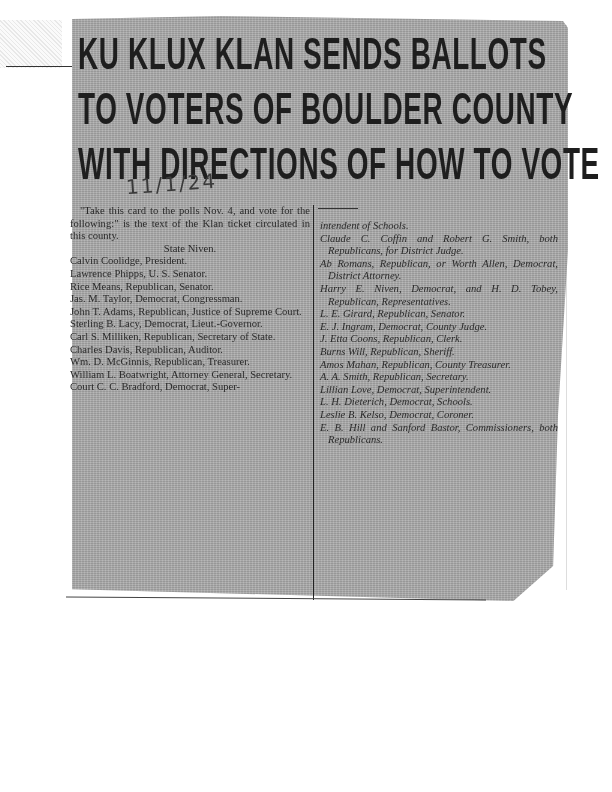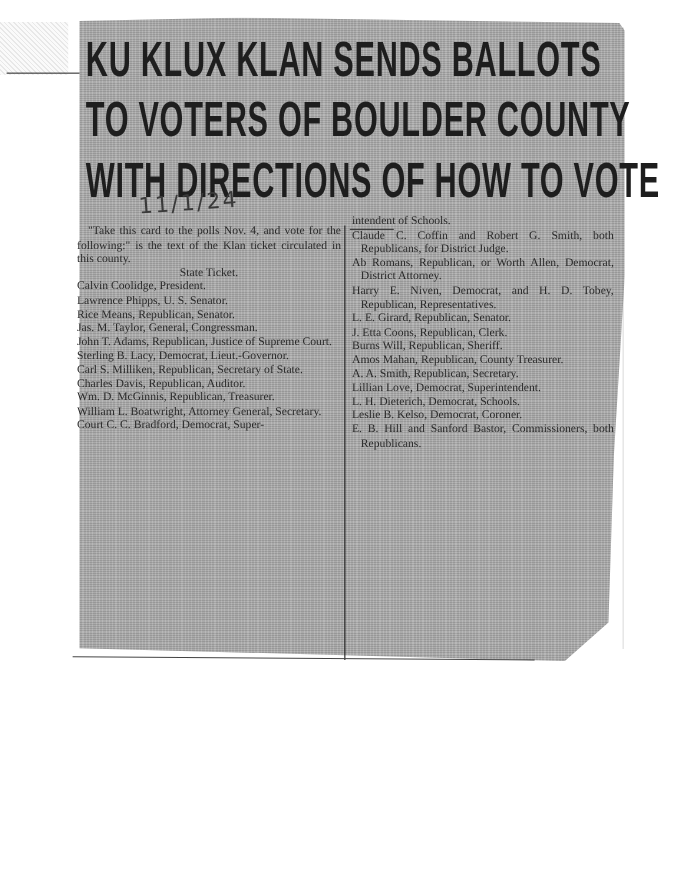--- a/index.html
+++ b/index.html
@@ -24,21 +24,21 @@
       transform: scaleX(0.62); transform-origin: left top;
       letter-spacing: 1px; white-space: nowrap;
     }
     .headline div { width: 784px; display: flex; justify-content: space-between; }
     .date-scribble {
       position: absolute; left: 126px; top: 172px; font-family: "DejaVu Sans", sans-serif;
       font-size: 20px; color: #3a3a3a; transform: rotate(-4deg); letter-spacing: 2px;
     }
     .col { position: absolute; top: 205px; font-size: 10.6px; line-height: 12.6px; color: #2a2a2a; }
     .col-left { left: 70px; width: 240px; }
-    .col-right { left: 320px; width: 238px; top: 196px; }
+    .col-right { left: 320px; width: 238px; top: 220px; font-style: italic; }
     .col p { margin: 0; text-align: justify; text-indent: 0; padding-left: 8px; text-indent: -8px; }
     .col p.lead { text-indent: 10px; padding-left: 0; }
     .col p.center { text-align: center; text-indent: 0; padding-left: 0; }
     .col-rule { position: absolute; left: 313px; top: 205px; width: 1px; height: 395px; background: #222; }
     .col-rule-top { position: absolute; left: 318px; top: 208px; width: 40px; height: 1px; background: #333; }
     .bottom-rule { position: absolute; left: 66px; top: 598px; width: 420px; height: 1px; background: #444; transform: rotate(0.4deg); }
     .right-edge { position: absolute; left: 566px; top: 25px; width: 1px; height: 565px; background: #ddd; }
   </style>
 </head>
 <body>
@@ -55,40 +55,41 @@
   <div>WITH DIRECTIONS OF HOW TO VOTE</div>
 </div>
 
 <div class="date-scribble">11/1/24</div>
 
 <div class="col-rule"></div>
 <div class="col-rule-top"></div>
 
 <div class="col col-left">
   <p class="lead">"Take this card to the polls Nov. 4, and vote for the following:" is the text of the Klan ticket circulated in this county.</p>
-  <p class="center">State Ticket.</p>
+  <p class="center">State Niven.</p>
   <p>Calvin Coolidge, President.</p>
   <p>Lawrence Phipps, U. S. Senator.</p>
   <p>Rice Means, Republican, Senator.</p>
-  <p>Jas. M. Taylor, General, Congressman.</p>
+  <p>Jas. M. Taylor, Democrat, Congressman.</p>
   <p>John T. Adams, Republican, Justice of Supreme Court.</p>
   <p>Sterling B. Lacy, Democrat, Lieut.-Governor.</p>
   <p>Carl S. Milliken, Republican, Secretary of State.</p>
   <p>Charles Davis, Republican, Auditor.</p>
   <p>Wm. D. McGinnis, Republican, Treasurer.</p>
   <p>William L. Boatwright, Attorney General, Secretary.</p>
   <p>Court C. C. Bradford, Democrat, Super-</p>
 </div>
 
 <div class="col col-right">
   <p>intendent of Schools.</p>
   <p>Claude C. Coffin and Robert G. Smith, both Republicans, for District Judge.</p>
   <p>Ab Romans, Republican, or Worth Allen, Democrat, District Attorney.</p>
   <p>Harry E. Niven, Democrat, and H. D. Tobey, Republican, Representatives.</p>
   <p>L. E. Girard, Republican, Senator.</p>
+  <p>E. J. Ingram, Democrat, County Judge.</p>
   <p>J. Etta Coons, Republican, Clerk.</p>
   <p>Burns Will, Republican, Sheriff.</p>
   <p>Amos Mahan, Republican, County Treasurer.</p>
   <p>A. A. Smith, Republican, Secretary.</p>
   <p>Lillian Love, Democrat, Superintendent.</p>
   <p>L. H. Dieterich, Democrat, Schools.</p>
   <p>Leslie B. Kelso, Democrat, Coroner.</p>
   <p>E. B. Hill and Sanford Bastor, Commissioners, both Republicans.</p>
 </div>
 

